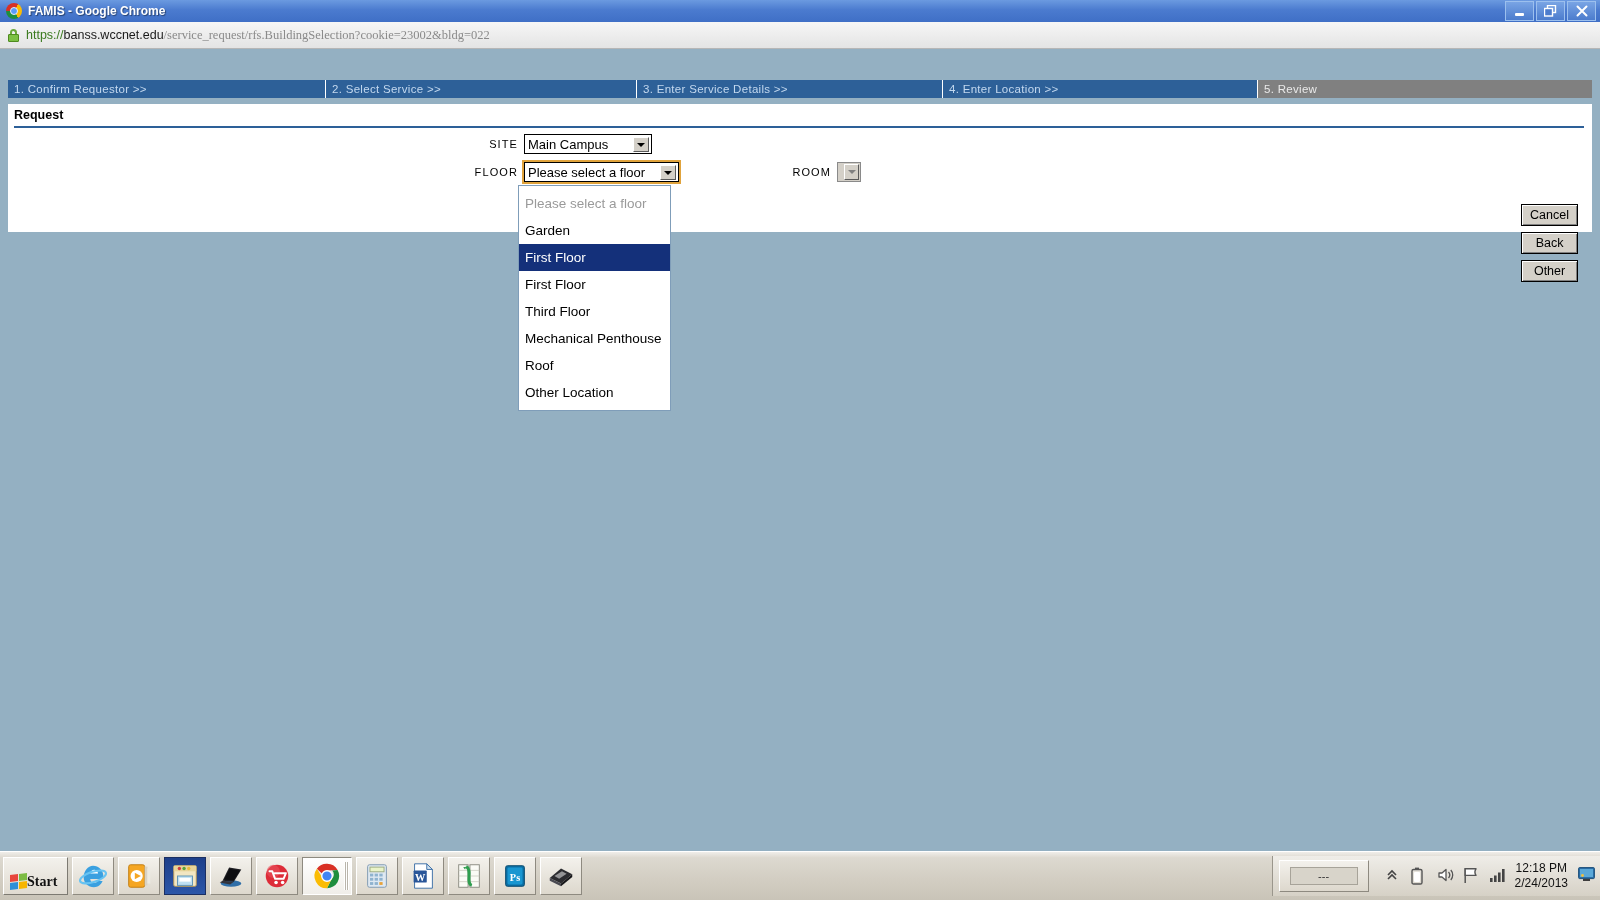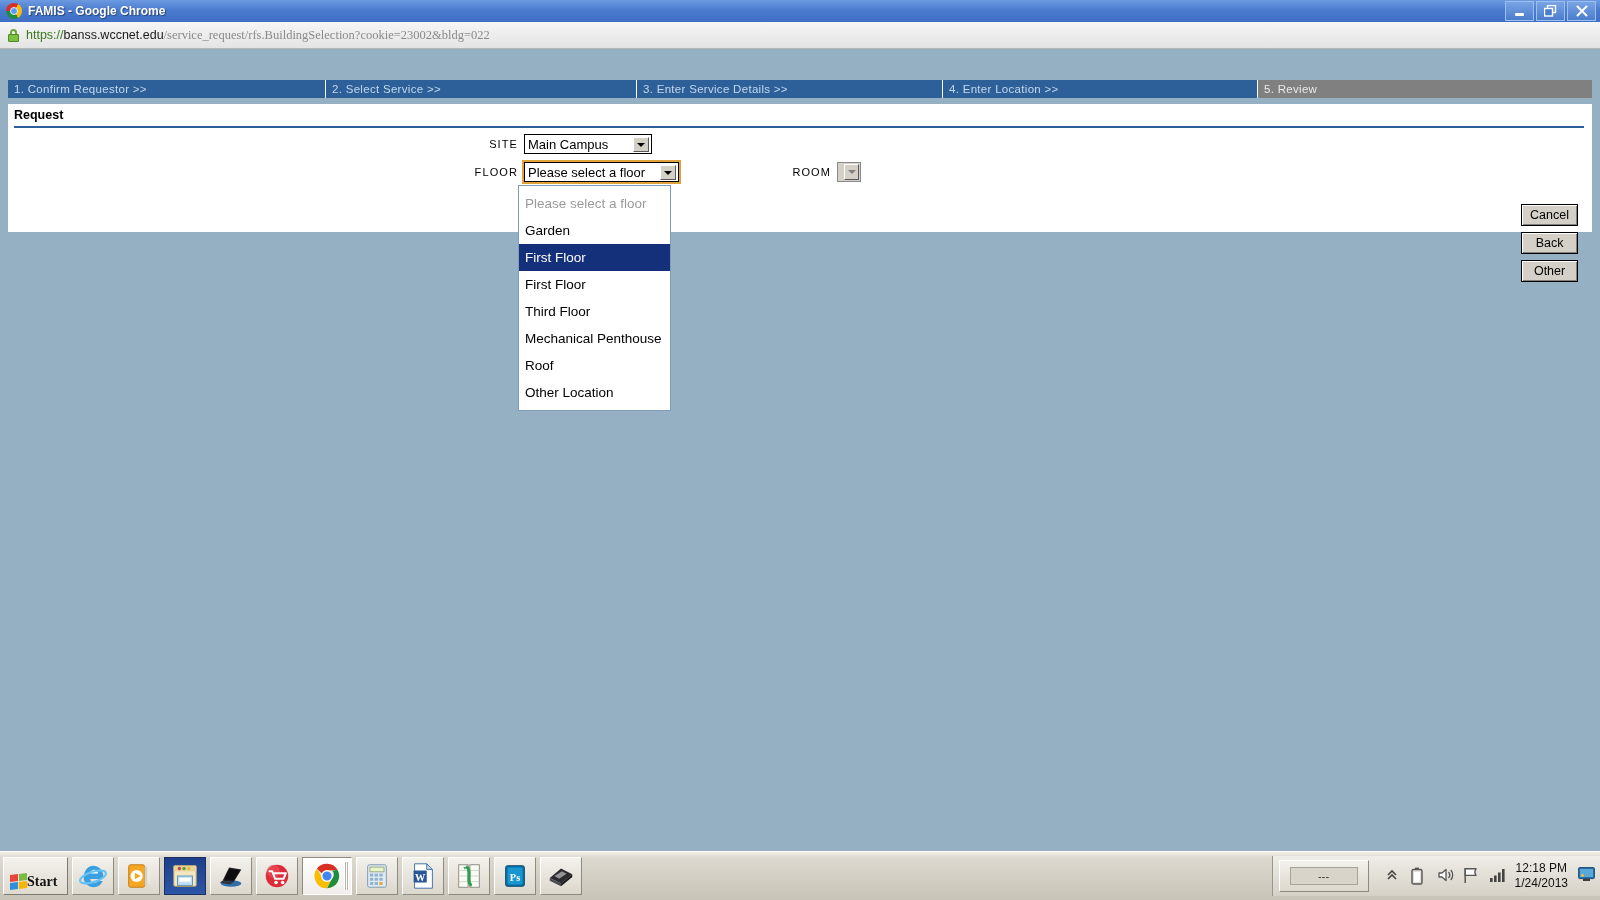--- a/index.html
+++ b/index.html
@@ -521,21 +521,21 @@
         <svg class="icon-svg" width="18" height="16" viewBox="0 0 18 16">
           <rect x="1" y="11" width="2.6" height="4" fill="#444"></rect>
           <rect x="5" y="8.5" width="2.6" height="6.5" fill="#444"></rect>
           <rect x="9" y="5.5" width="2.6" height="9.5" fill="#444"></rect>
           <rect x="13" y="2" width="2.6" height="13" fill="#444"></rect>
         </svg>
       </div>
 
       <div class="clock">
         <div>12:18 PM</div>
-        <div>1/24/2013</div>
+        <div>2/24/2013</div>
       </div>
 
       <div class="tray-icon">
         <svg class="icon-svg" width="17" height="15" viewBox="0 0 17 15">
           <rect x="0.6" y="0.6" width="15.8" height="11" rx="1" fill="#2a6ea8" stroke="#1d4f79"></rect>
           <rect x="2" y="2" width="13" height="8" fill="#5aa8d8"></rect>
           <rect x="5" y="12" width="7" height="2" fill="#3d3d3d"></rect>
           <circle cx="4.5" cy="8.5" r="1.4" fill="#f0c040"></circle>
         </svg>
       </div>

